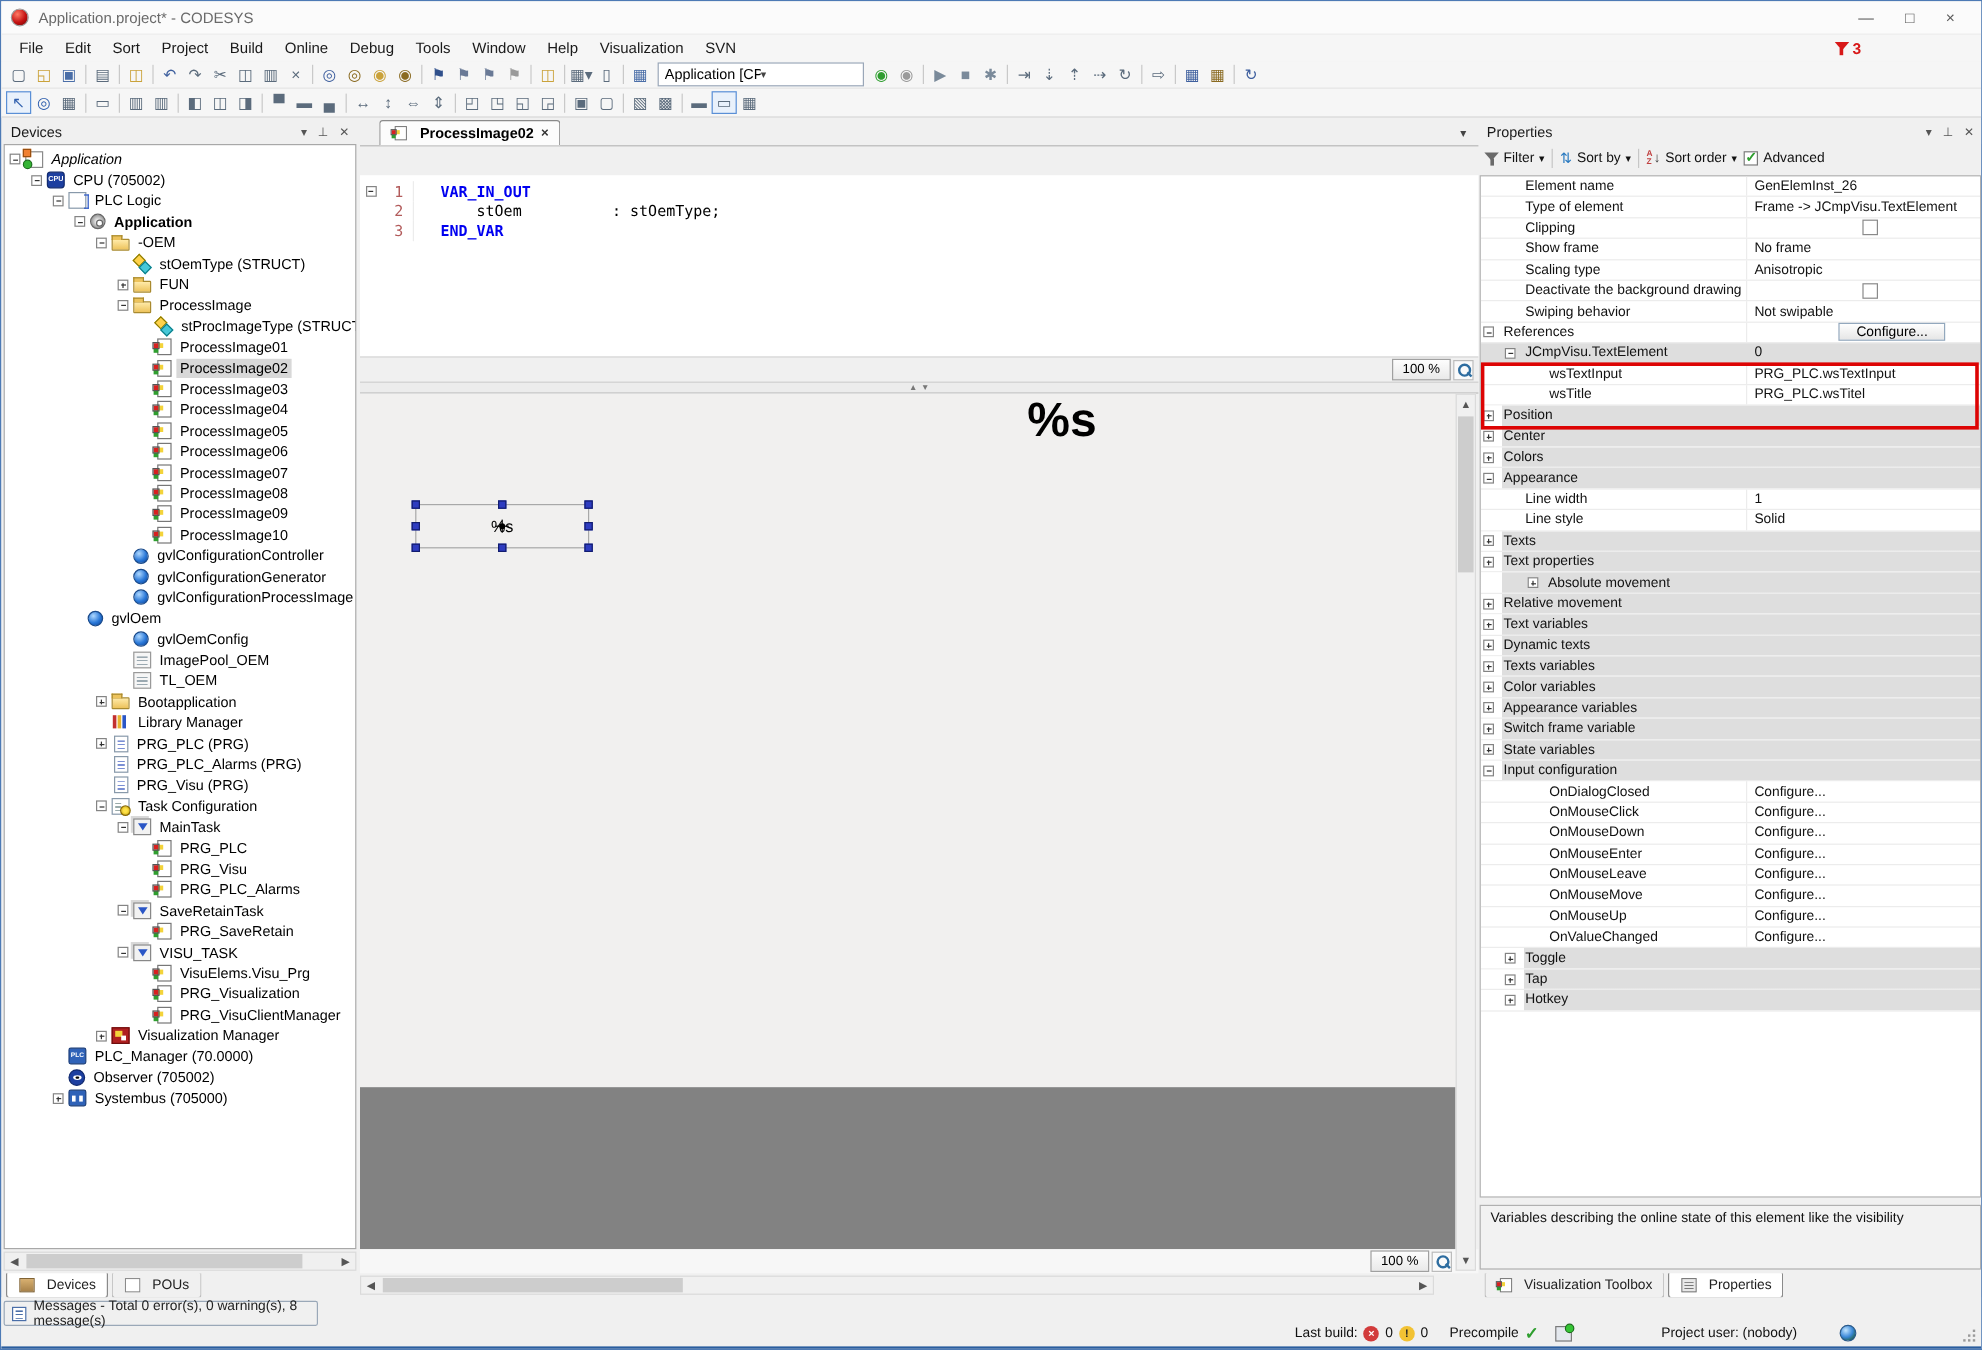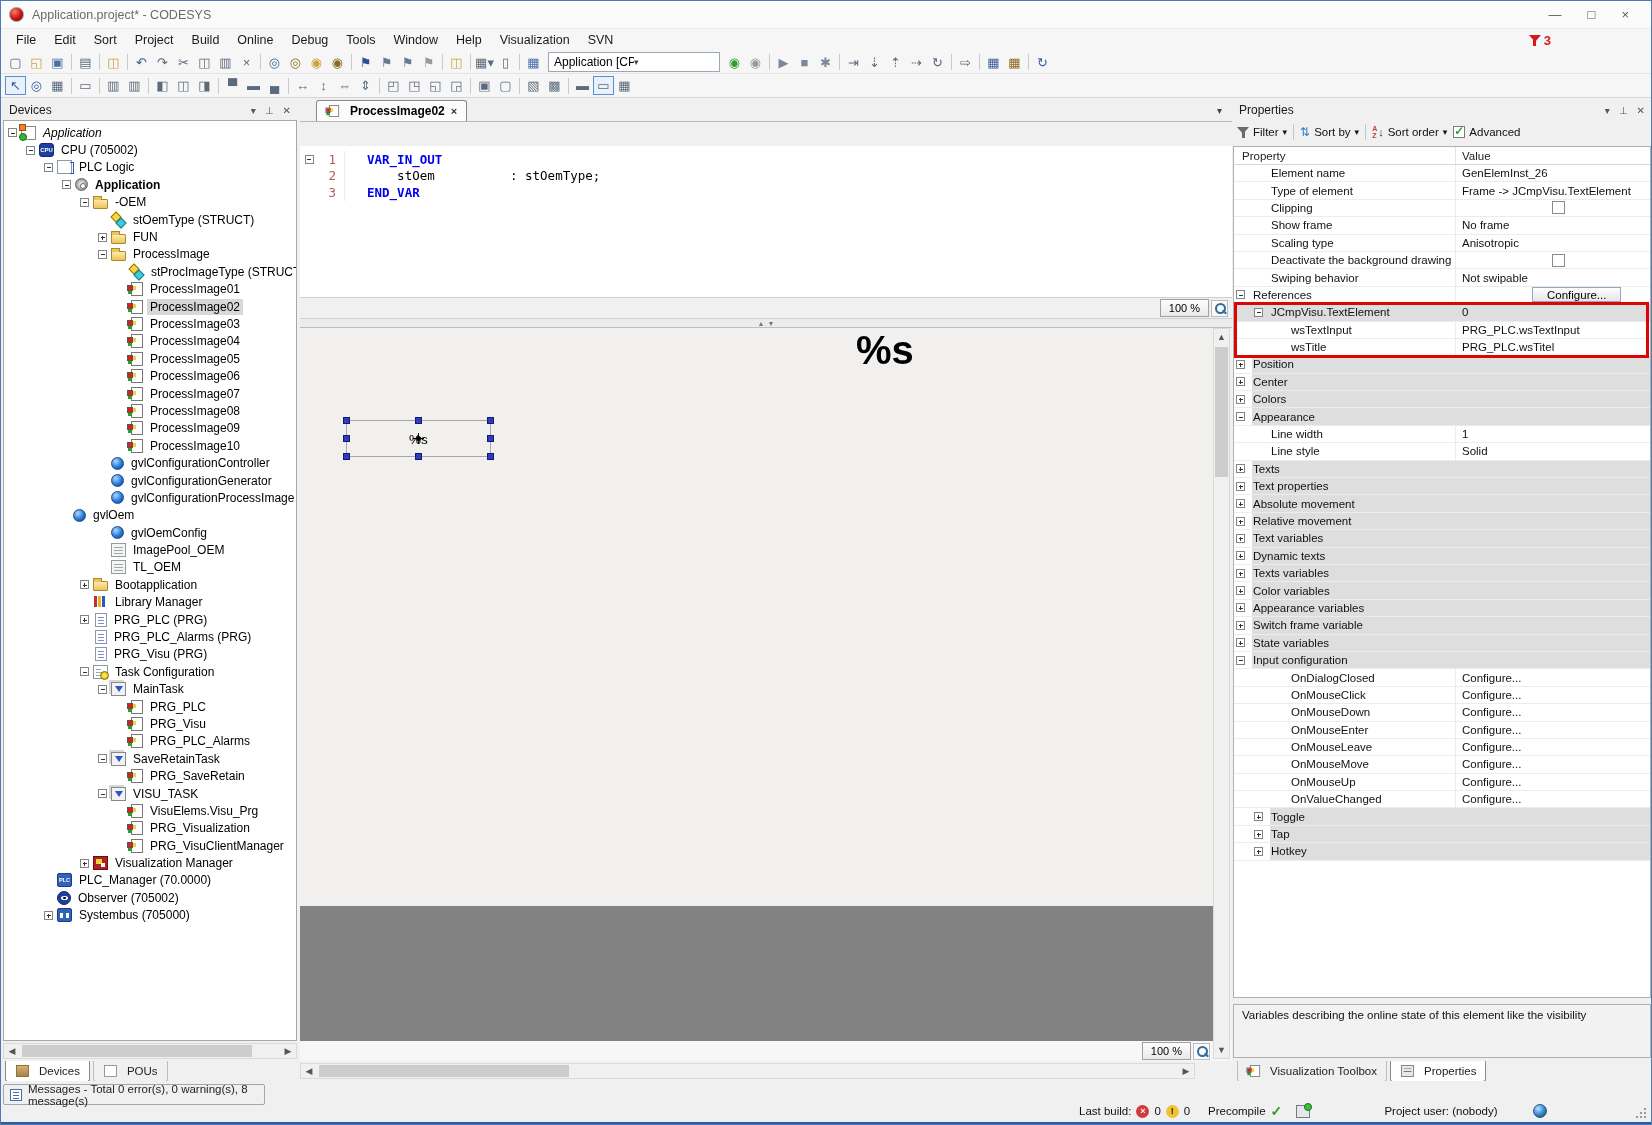--- a/index.html
+++ b/index.html
@@ -689,24 +689,20 @@
             </span>
           <span>Sort order</span>
           <span style="font-size:9px;">▾</span>
         </span>
         <span class="ptbitem">
           <span class="chk on"></span>
           <span>Advanced</span>
         </span>
       </div>
       <div class="ptable">
-        <div class="pthead">
-          <span class="c1">Property</span>
-          <span class="c2">Value</span>
-        </div>
         <div id="proprows">
             <div class="prow">
               <span class="pl" style="padding-left: 20px;">
                 <span style="width: 17px; flex: 0 0 auto;"></span>
                 <span>Element name</span>
               </span>
               <span class="pv">
                 <span>GenElemInst_26</span>
               </span>
             </div>
@@ -854,21 +850,21 @@
               <span class="pv"></span>
             </div>
             <div class="prow shaded">
               <span class="pl" style="padding-left: 2px;">
                 <span class="pexp plus"></span>
                 <span>Text properties</span>
               </span>
               <span class="pv"></span>
             </div>
             <div class="prow shaded">
-              <span class="pl" style="padding-left: 2px;">
+              <span class="pl" style="padding-left: 2px; margin-left: 37px;">
                 <span class="pexp plus"></span>
                 <span>Absolute movement</span>
               </span>
               <span class="pv"></span>
             </div>
             <div class="prow shaded">
               <span class="pl" style="padding-left: 2px;">
                 <span class="pexp plus"></span>
                 <span>Relative movement</span>
               </span>

